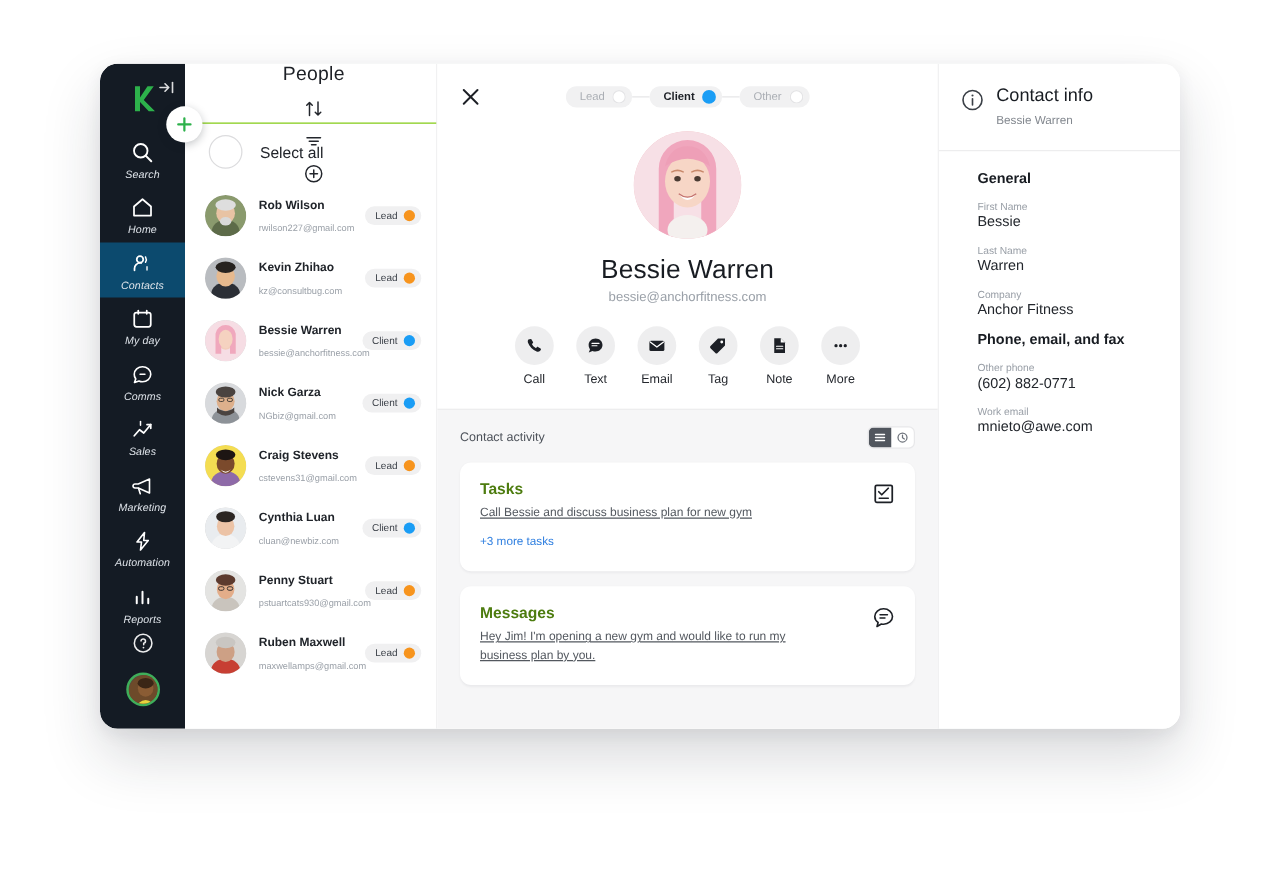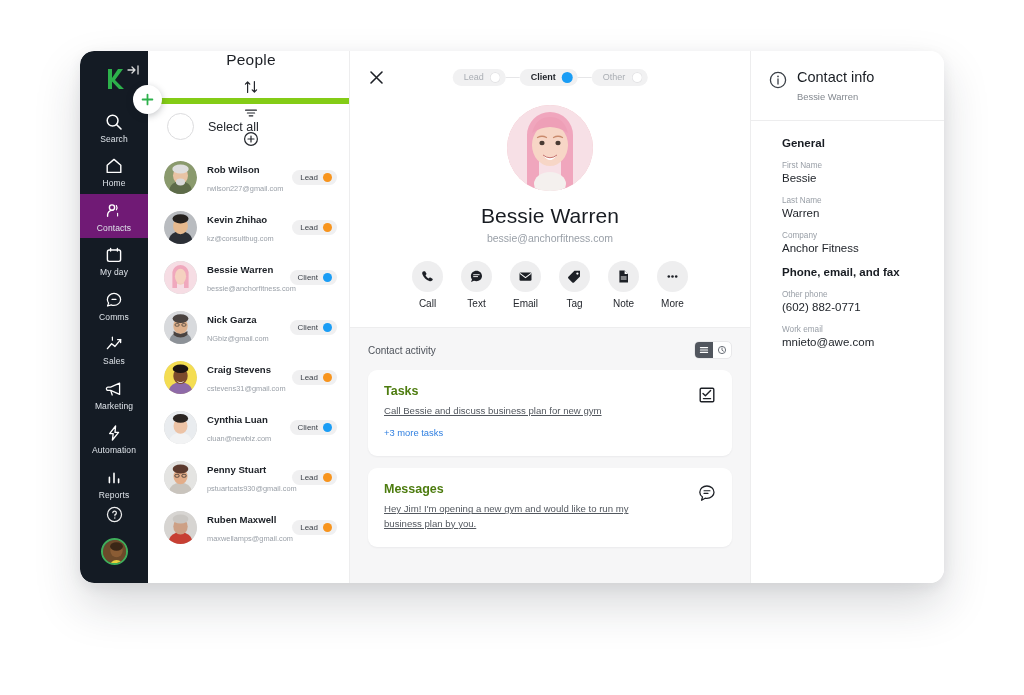--- a/index.html
+++ b/index.html
@@ -59,22 +59,23 @@
   .nav-items { width: 100%; margin-top: 6px; }
   .nav-item {
     width: 100%;
     padding: 7px 0 6px;
     display: flex;
     flex-direction: column;
     align-items: center;
     gap: 3px;
     cursor: pointer;
     position: relative;
-  }
-  .nav-item.active { background: #701a75; }
+    font-style: italic;
+  }
+  .nav-item.active { background: #0c4a6e; }
   .nav-item .ico { width: 20px; height: 20px; display:block; }
   .nav-item .lbl {
     font-size: 8.5px;
     color: #dfe4ea;
     letter-spacing: .1px;
     line-height: 1;
   }
   .nav-spacer { flex: 1 1 auto; }
   .rail-bottom {
     width: 100%;
@@ -132,21 +133,21 @@
     flex: 1 1 auto;
     letter-spacing: .2px;
   }
   .hdr-ico { width: 16px; height: 16px; cursor:pointer; flex:0 0 auto; }
 
   .select-all-row {
     display: flex;
     align-items: center;
     gap: 14px;
     padding: 9px 19px 12px;
-    border-top: 6px solid #84cc16;
+    border-top: 1px solid #84cc16;
   }
   .sel-circle {
     width: 27px; height: 27px;
     border-radius: 50%;
     border: 1px solid #dcdcde;
     cursor: pointer;
     flex: 0 0 auto;
   }
   .sel-label { font-size: 12.5px; color: #22252b; }
 

